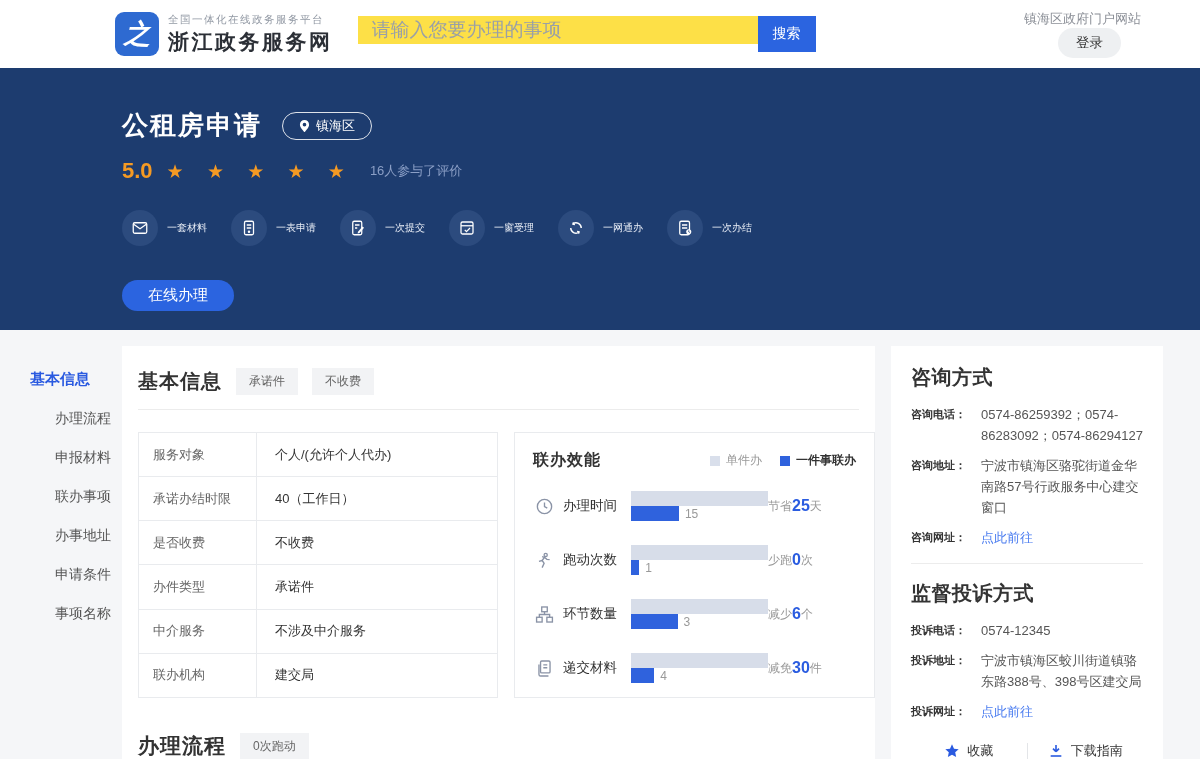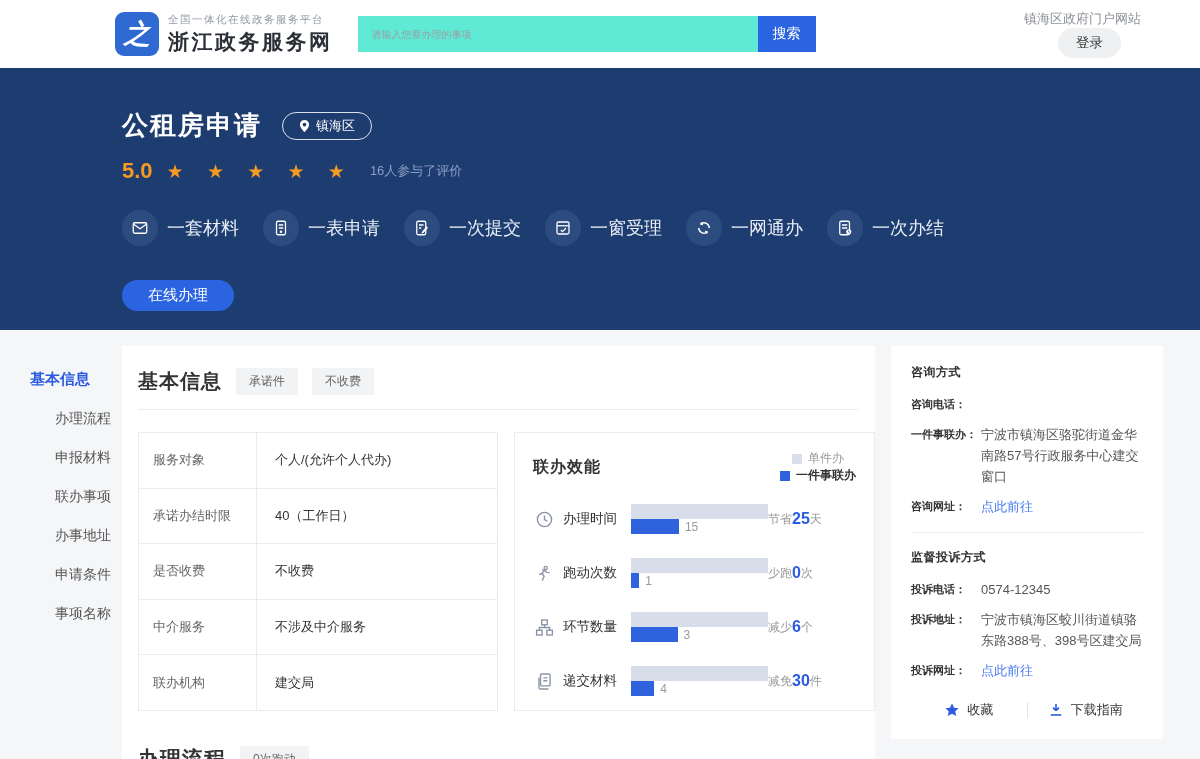--- a/index.html
+++ b/index.html
@@ -8,41 +8,41 @@
   .page { width:1200px; height:759px; background:#f5f6f8; overflow:hidden; position:relative; margin:0 auto; }
 
   
   .topbar { height:68px; background:#ffffff; display:flex; align-items:center; padding:0 45px 0 115px; }
   .brand { display:flex; align-items:center; cursor:pointer; }
   .logo-mark { width:44px; height:44px; border-radius:9px; background:#2e6ad1; color:#fff; display:flex; align-items:center; justify-content:center; font-size:27px; font-style:italic; font-weight:bold; }
   .brand-text { margin-left:9px; }
   .brand-small { font-size:10.5px; color:#9299a4; letter-spacing:1.5px; }
   .brand-big { font-size:21px; font-weight:bold; color:#2b2f36; letter-spacing:2.5px; margin-top:1px; }
   .searchbox { display:flex; margin-left:25px; }
-  .searchbox input { width:400px; height:36px; background:#5eead4; border:none; outline:none; padding:0 14px; font-size:10px; color:#333; font-family:inherit; }
+  .searchbox input { width:400px; height:28px; background:#fde047; border:none; outline:none; padding:0 14px; font-size:19px; color:#333; font-family:inherit; }
   .searchbox input::placeholder { color:#9aa0a6; }
   .search-btn { width:58px; height:36px; background:#2b64e0; color:#fff; border:none; font-size:14px; cursor:pointer; font-family:inherit; }
   .top-right { margin-left:auto; display:flex; align-items:center;flex-direction:column; }
   .portal-link { font-size:13px; color:#8b8f97; text-decoration:none; margin-right:14px; cursor:pointer; }
   .login-btn { background:#eef0f2; border:none; border-radius:15px; height:30px; padding:0 18px; font-size:13.5px; color:#333; cursor:pointer; font-family:inherit; }
 
   
   .hero { height:262px; background:#1d3c6f; padding:40px 0 0 122px; }
   .hero-title-row { display:flex; align-items:center; }
   .hero-title-row h1 { color:#fff; font-size:26px; letter-spacing:2px; }
   .district-badge { margin-left:20px; display:inline-flex; align-items:center; border:1px solid rgba(255,255,255,.85); border-radius:14px; padding:4px 16px; color:#fff; font-size:13px; cursor:pointer; }
   .district-badge svg { margin-right:6px; }
   .rating-row { margin-top:15px; display:flex; align-items:center; }
   .rating-score { color:#f59a23; font-size:22px; font-weight:bold; }
   .stars { color:#f59a23; font-size:19px; letter-spacing:9px; margin-left:14px; }
   .rating-count { color:#8b9fc6; font-size:13px; margin-left:16px; }
   .features { margin-top:26px; display:flex; align-items:center; gap:24px; }
   .feature { display:flex; align-items:center; }
   .feature-circle { width:36px; height:36px; border-radius:50%; background:#2c4b7e; display:flex; align-items:center; justify-content:center; }
-  .feature-label { color:#e8edf6; font-size:18px; margin-left:9px; }
+  .feature-label { color:#e8edf6; font-size:10px; margin-left:9px; }
   .cta { margin-top:34px; background:#2b64e0; color:#fff; border:none; border-radius:16px; height:31px; padding:0 26px; font-size:15px; cursor:pointer; font-family:inherit; }
 
   
   .body-wrap { display:flex; align-items:flex-start; padding:16px 37px 0 30px; }
   .left-nav { width:92px; padding-top:24px; flex-shrink:0; }
   .left-nav .nav-item { font-size:14px; color:#555; padding-left:25px; margin-bottom:21px; cursor:pointer; white-space:nowrap; }
   .left-nav .nav-item.active { font-size:15px; color:#2a5ae0; font-weight:bold; padding-left:0; }
 
   .main-card { width:753px; background:#fff; padding:22px 16px 0 16px; min-height:520px; }
   .section-head { display:flex; align-items:center; }
@@ -54,21 +54,21 @@
   
   .info-table { width:360px; border-collapse:collapse; flex-shrink:0; }
   .info-table td { border:1px solid #e9ebee; height:36px; font-size:13px; }
   .info-table td.lbl { width:118px; color:#666; padding-left:14px; }
   .info-table td.val { color:#333; padding-left:18px; }
 
   
   .eff-panel { flex:1; margin-left:16px; border:1px solid #e9ebee; padding:17px 18px 10px 18px; }
   .eff-head { display:flex; align-items:center; }
   .eff-head h3 { font-size:16px; color:#333; letter-spacing:1px;text-align:center; }
-  .legend { margin-left:auto; display:flex; align-items:center;flex-direction:column; }
+  .legend { margin-left:auto; display:flex; align-items:center; }
   .legend-item { display:flex; align-items:center; font-size:12px; margin-left:18px; }
   .legend-sq { width:10px; height:10px; margin-right:6px; display:inline-block; }
   .legend-sq.gray { background:#d9dfeb; }
   .legend-sq.blue { background:#2f62dd; }
   .legend-item.muted { color:#999; }
   .legend-item.strong { color:#333; font-weight:bold; }
   .eff-row { display:flex; align-items:center; margin-top:16px; height:38px; }
   .eff-icon { width:22px; display:flex; justify-content:center; flex-shrink:0; }
   .eff-label { font-size:13.5px; color:#333; width:64px; margin-left:8px; flex-shrink:0; }
   .eff-bars { flex:1; margin-left:4px; }
@@ -79,21 +79,21 @@
   .eff-save { width:88px; flex-shrink:0; display:flex; align-items:center; white-space:nowrap; }
   .save-prefix,.save-unit { font-size:12px; color:#999; }
   .save-num { font-size:16px; font-weight:bold; color:#2a5ce0; margin:0 0; }
 
   
   .process-section { margin-top:34px; }
   .process-section h2 { font-size:21px; color:#333; letter-spacing:1px; }
 
   
   .right-card { width:272px; margin-left:16px; background:#fff; padding:18px 20px 20px 20px; flex-shrink:0; height:fit-content; }
-  .right-card h3 { font-size:12px; color:#333; margin-bottom:13px; letter-spacing:.5px; }
+  .right-card h3 { font-size:20px; color:#333; margin-bottom:13px; letter-spacing:.5px; }
   .c-row { display:flex; margin-bottom:9px; }
   .c-lbl { width:70px; font-size:11px; font-weight:bold; color:#333; flex-shrink:0; line-height:21px; }
   .c-val { font-size:13px; color:#555; line-height:21px; }
   .c-val.link { color:#4a7cf0; cursor:pointer; }
   .card-divider { border:none; border-top:1px solid #ececec; margin:15px 0 16px 0; }
   .card-actions { display:flex; align-items:center; margin-top:20px; }
   .action { flex:1; display:flex; align-items:center; justify-content:center; font-size:13px; color:#333; cursor:pointer; }
   .action svg { margin-right:7px; }
   .action-sep { width:1px; height:16px; background:#e3e5e8; }
 </style>
@@ -231,20 +231,24 @@
                 <td class="lbl">服务对象</td>
                 <td class="val">个人/(允许个人代办)</td>
               </tr>
             <tr>
                 <td class="lbl">承诺办结时限</td>
                 <td class="val">40（工作日）</td>
               </tr>
             <tr>
                 <td class="lbl">是否收费</td>
                 <td class="val">不收费</td>
+              </tr>
+            <tr>
+                <td class="lbl">办件类型</td>
+                <td class="val">承诺件</td>
               </tr>
             <tr>
                 <td class="lbl">中介服务</td>
                 <td class="val">不涉及中介服务</td>
               </tr>
             <tr>
                 <td class="lbl">联办机构</td>
                 <td class="val">建交局</td>
               </tr>
           </tbody>
@@ -365,23 +369,24 @@
           <span class="badge">0次跑动</span>
         </div>
 
       </div>
     </main>
 
     <aside class="right-card">
       <h3>咨询方式</h3>
       <div class="c-row">
         <span class="c-lbl">咨询电话：</span>
-      </div>
-      <div class="c-row">
-        <span class="c-lbl">一件事联办：</span>
+        <span class="c-val">0574-86259392；0574-86283092；0574-86294127</span>
+      </div>
+      <div class="c-row">
+        <span class="c-lbl">咨询地址：</span>
         <span class="c-val">宁波市镇海区骆驼街道金华南路57号行政服务中心建交窗口</span>
       </div>
       <div class="c-row">
         <span class="c-lbl">咨询网址：</span>
         <span class="c-val link">点此前往</span>
       </div>
 
       <hr class="card-divider">
 
       <h3>监督投诉方式</h3>

